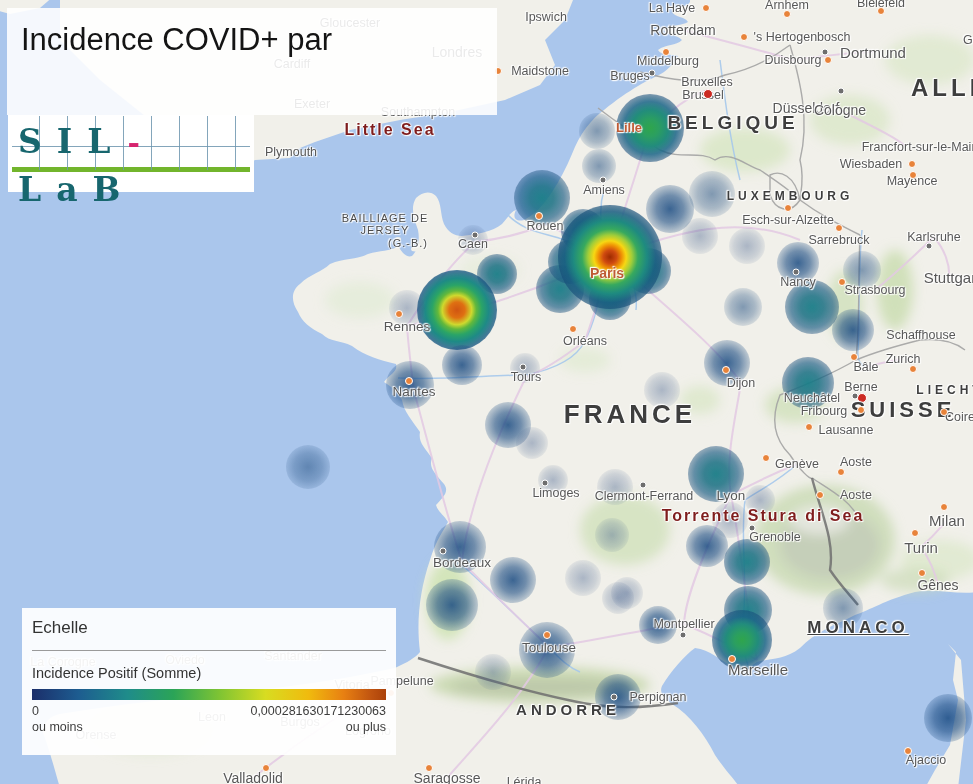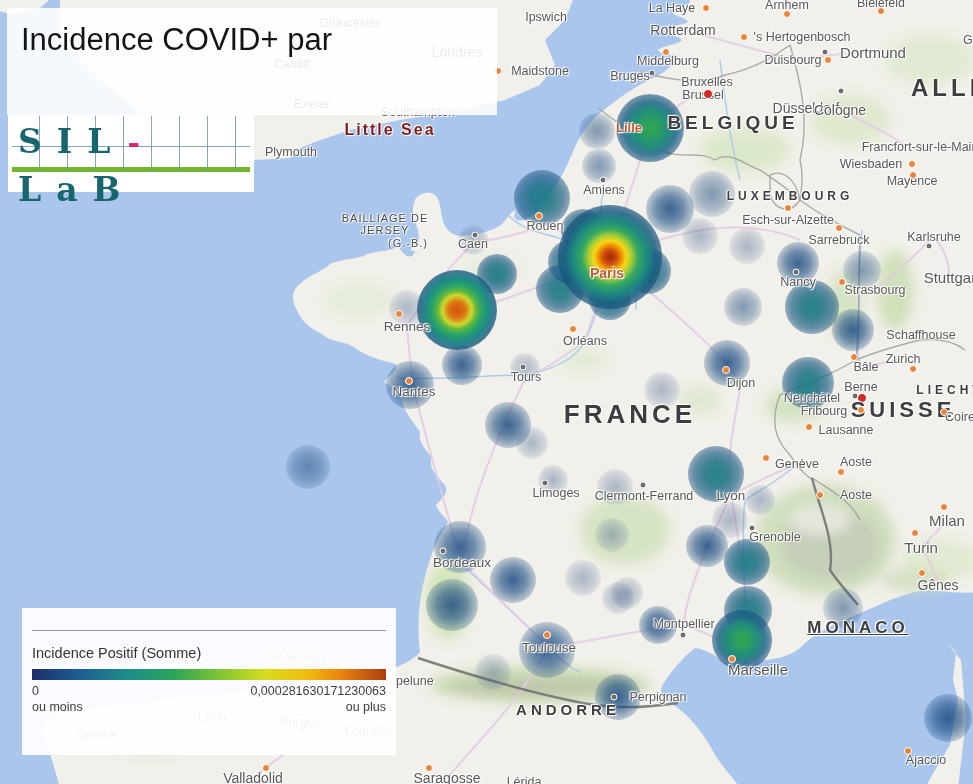--- a/index.html
+++ b/index.html
@@ -344,20 +344,21 @@
       <span class="maplabel city" style="left: 585px; top: 341px;">Orléans</span>
       <i class="mapdot orange" style="left: 573px; top: 329px;"></i>
       <span class="maplabel city" style="left: 741px; top: 383px;">Dijon</span>
       <i class="mapdot orange" style="left: 726px; top: 370px;"></i>
       <span class="maplabel country" style="left: 630px; top: 414px; font-size: 26px;">FRANCE</span>
       <span class="maplabel city" style="left: 556px; top: 493px;">Limoges</span>
       <i class="mapdot gray" style="left: 545px; top: 483px;"></i>
       <span class="maplabel city" style="left: 644px; top: 496px;">Clermont-Ferrand</span>
       <i class="mapdot gray" style="left: 643px; top: 485px;"></i>
       <span class="maplabel city" style="left: 731px; top: 495px; font-size: 13.5px;">Lyon</span>
+      <span class="maplabel water" style="left: 763px; top: 516px; font-size: 16px;">Torrente Stura di Sea</span>
       <span class="maplabel city" style="left: 775px; top: 537px;">Grenoble</span>
       <i class="mapdot gray" style="left: 752px; top: 528px;"></i>
       <span class="maplabel city" style="left: 684px; top: 624px;">Montpellier</span>
       <i class="mapdot gray" style="left: 683px; top: 635px;"></i>
       <span class="maplabel city" style="left: 758px; top: 669px; font-size: 15px;">Marseille</span>
       <i class="mapdot orange" style="left: 732px; top: 659px;"></i>
       <span class="maplabel city" style="left: 549px; top: 647px; font-size: 13.5px;">Toulouse</span>
       <i class="mapdot orange" style="left: 547px; top: 635px;"></i>
       <span class="maplabel city" style="left: 462px; top: 562px; font-size: 13.5px;">Bordeaux</span>
       <i class="mapdot gray" style="left: 443px; top: 551px;"></i>
@@ -389,20 +390,21 @@
 
   <div class="logobox">
     <div class="lgrow">
       <span class="lglines"></span>
       <span class="lgt">SIL</span><span class="lgdash">-</span><span class="lgt">LaB</span>
     </div>
     <div class="lgbar"></div>
   </div>
 
   <div class="legend">
+    <div class="leg-title">Echelle</div>
     <div class="leg-div"></div>
     <div class="leg-sub">Incidence Positif (Somme)</div>
     <div class="leg-grad"></div>
     <div class="leg-row">
       <span>0</span>
       <span>0,000281630171230063</span>
     </div>
     <div class="leg-row2">
       <span>ou moins</span>
       <span>ou plus</span>

